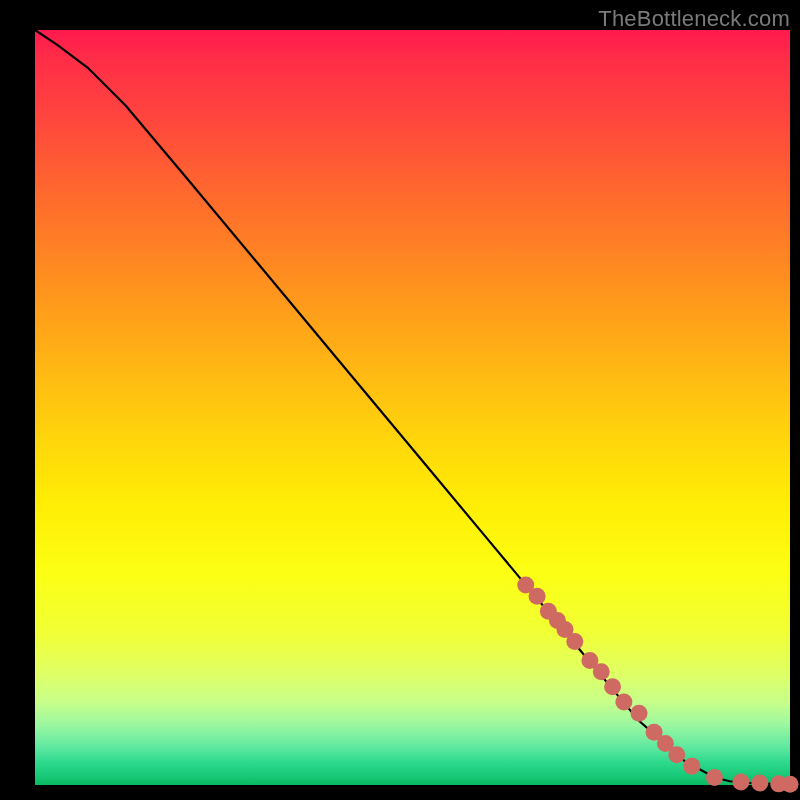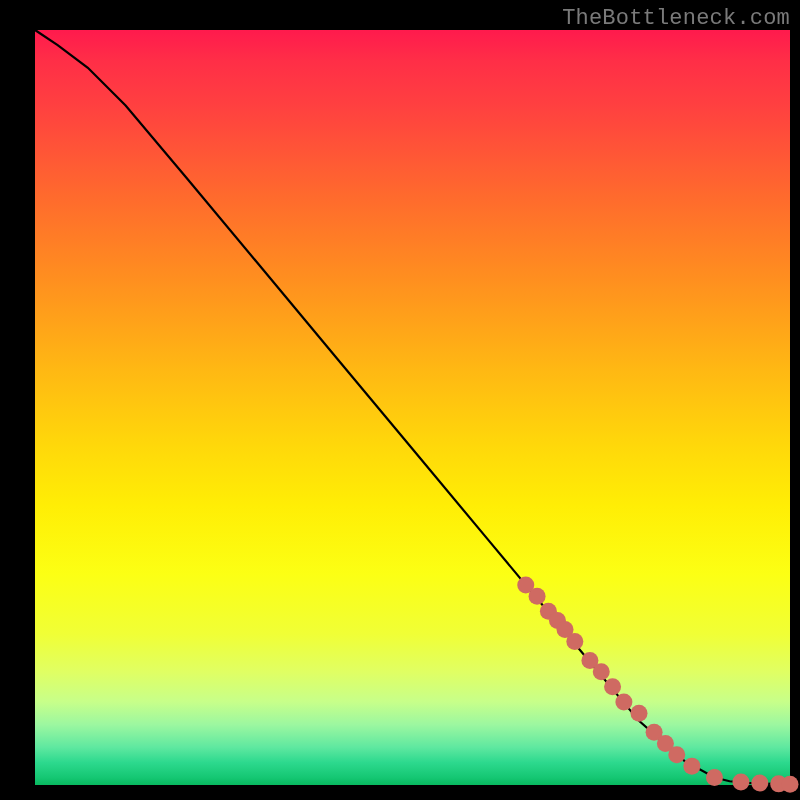--- a/index.html
+++ b/index.html
@@ -9,21 +9,20 @@
     height: 800px;
     background: #000;
     font-family: Arial, Helvetica, sans-serif;
     overflow: hidden;
   }
   .frame {
     position: relative;
     width: 800px;
     height: 772px;
     background: #000;
-    font-family: Liberation Mono, monospace;
   }
   .plot-area {
     position: absolute;
     left: 35px;
     top: 30px;
     width: 755px;
     height: 755px;
     
     background: linear-gradient(to bottom,
       #ff1a4d 0%,

